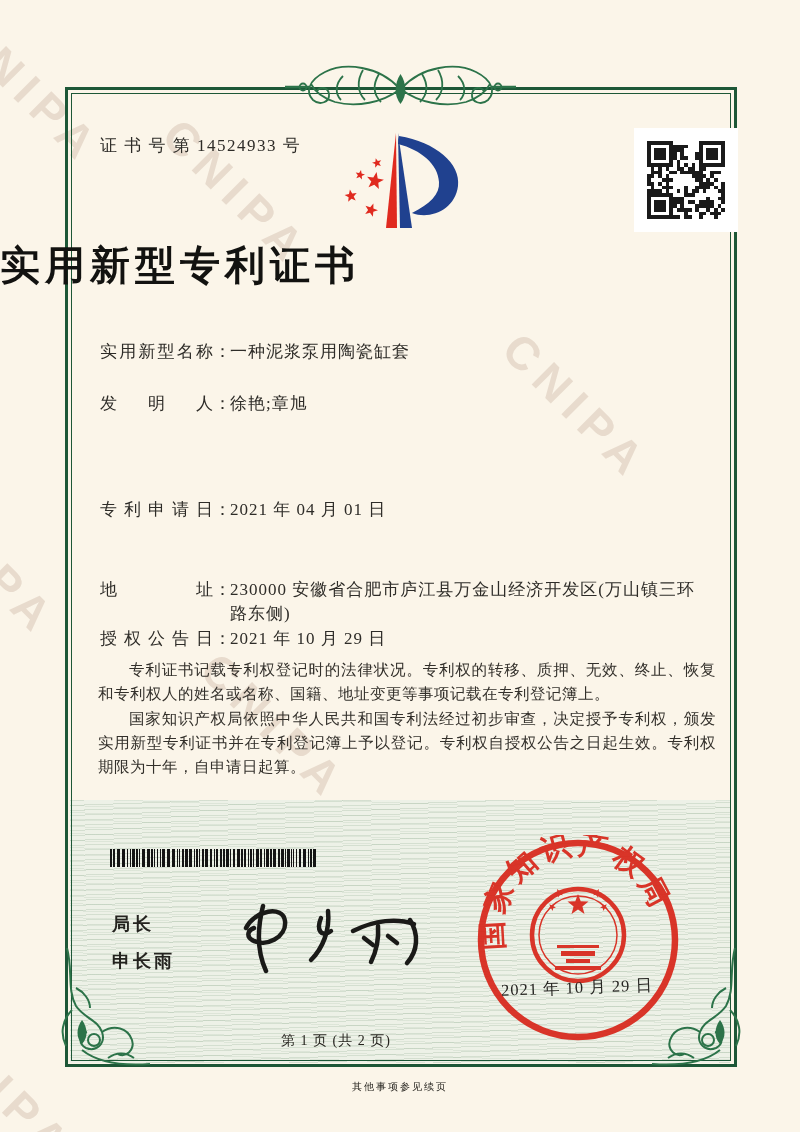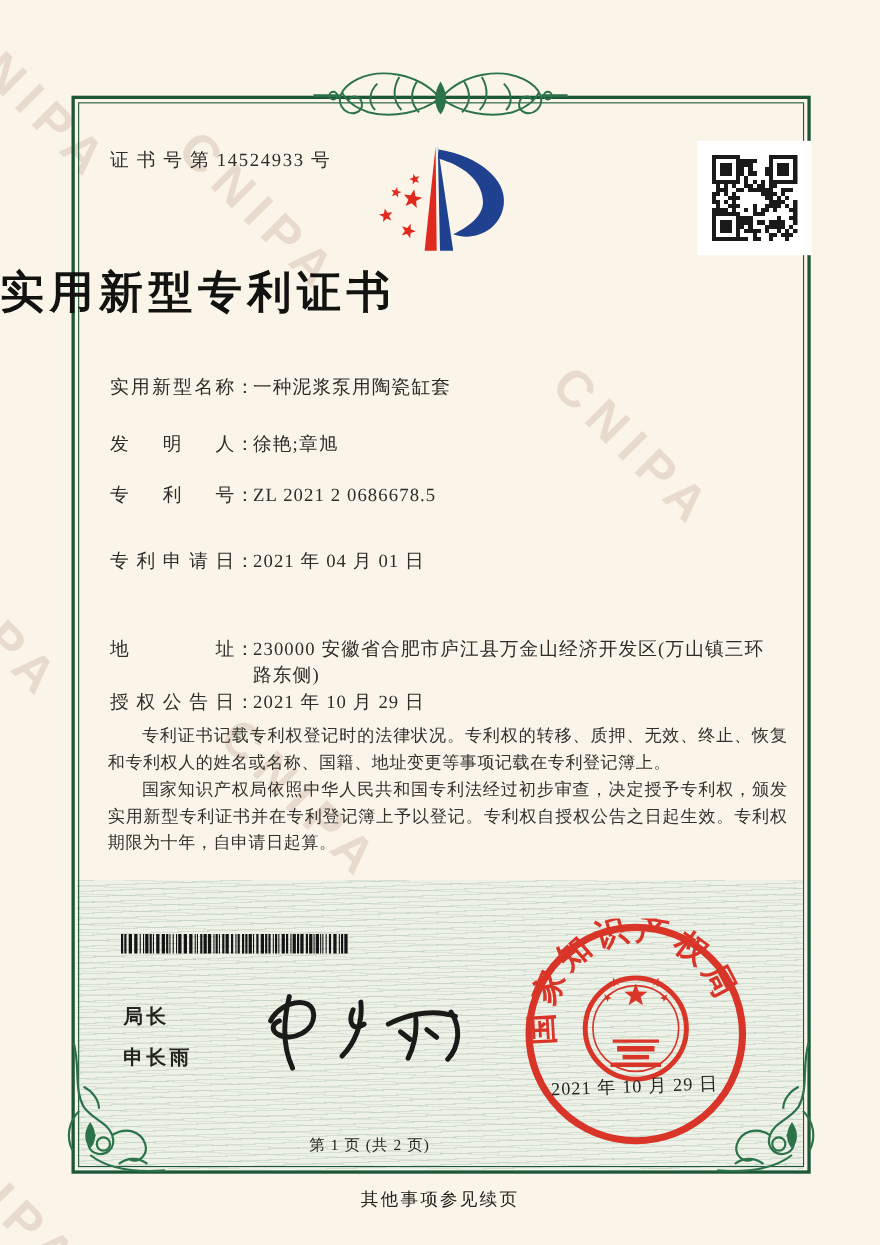--- a/index.html
+++ b/index.html
@@ -55,21 +55,21 @@
   .signer div{margin-bottom:13px;}
   .signature{position:absolute;left:225px;top:890px;z-index:4;}
 
   .seal{position:absolute;left:473px;top:835px;z-index:5;opacity:0.93;}
   .seal-date{position:absolute;left:487px;top:977px;width:180px;z-index:6;text-align:center;
              font-size:16.5px;letter-spacing:1px;color:#262522;transform:rotate(-2deg);}
 
   .page-info{position:absolute;left:0;top:1032px;width:672px;text-align:center;z-index:4;
              font-size:14px;color:#26241f;letter-spacing:1px;}
   .footer-note{position:absolute;left:0;top:1080px;width:800px;text-align:center;z-index:4;
-               font-size:16px;color:#26241f;letter-spacing:2px;}
+               font-size:10px;color:#26241f;letter-spacing:2px;}
 </style>
 </head>
 <body>
 
 <div class="page">
 
   <div class="wm" style="left:-18px;top:6px;">CNIPA</div>
   <div class="wm" style="left:190px;top:108px;">CNIPA</div>
   <div class="wm" style="left:530px;top:322px;">CNIPA</div>
   <div class="wm" style="left:-62px;top:478px;">CNIPA</div>
@@ -384,23 +384,20 @@
 
   <h1 class="title">实用新型专利证书</h1>
 
   <div class="fields">
     <div class="frow" style="top:0;">
       <span class="flabel">实用新型名称</span><span class="fcolon">：</span><span class="fvalue">一种泥浆泵用陶瓷缸套</span>
     </div>
     <div class="frow" style="top:52px;">
       <span class="flabel">发明人</span><span class="fcolon">：</span><span class="fvalue">徐艳;章旭</span>
     </div>
-    <div class="frow" style="top:98px;">
-      <span class="flabel">专利号</span><span class="fcolon">：</span><span class="fvalue">ZL 2021 2 0686678.5</span>
-    </div>
     <div class="frow" style="top:158px;">
       <span class="flabel">专利申请日</span><span class="fcolon">：</span><span class="fvalue">2021 年 04 月 01 日</span>
     </div>
     <div class="frow" style="top:238px;">
       <span class="flabel">地址</span><span class="fcolon">：</span><span class="fvalue">230000 安徽省合肥市庐江县万金山经济开发区(万山镇三环路东侧)</span>
     </div>
     <div class="frow" style="top:287px;width:620px;">
       <span class="flabel">授权公告日</span><span class="fcolon">：</span><span class="fvalue short">2021 年 10 月 29 日</span>
     </div>
   </div>

